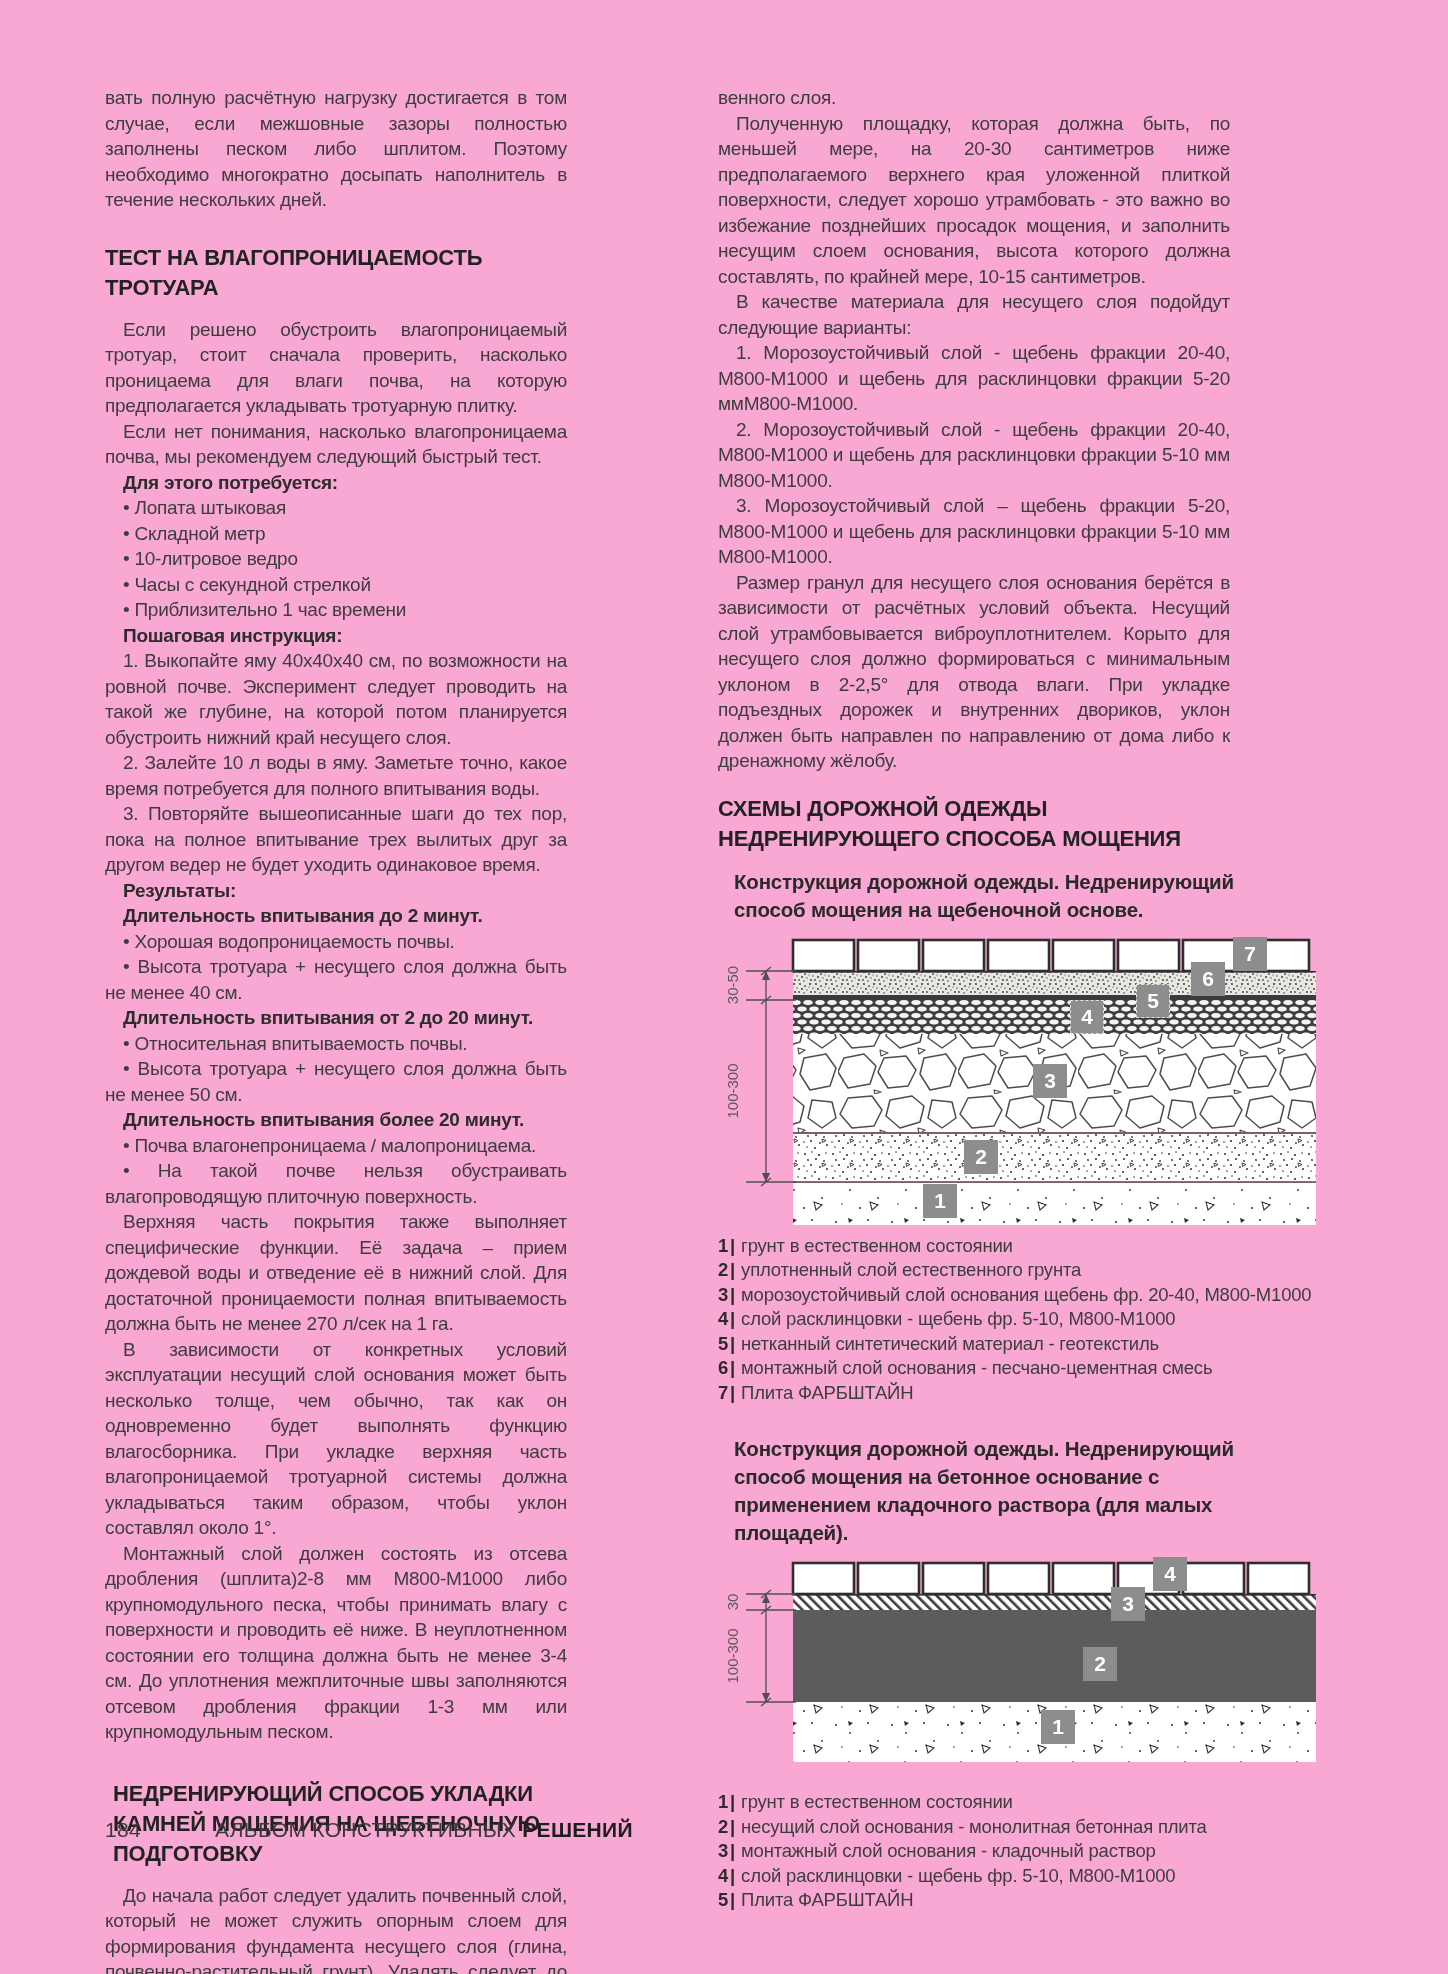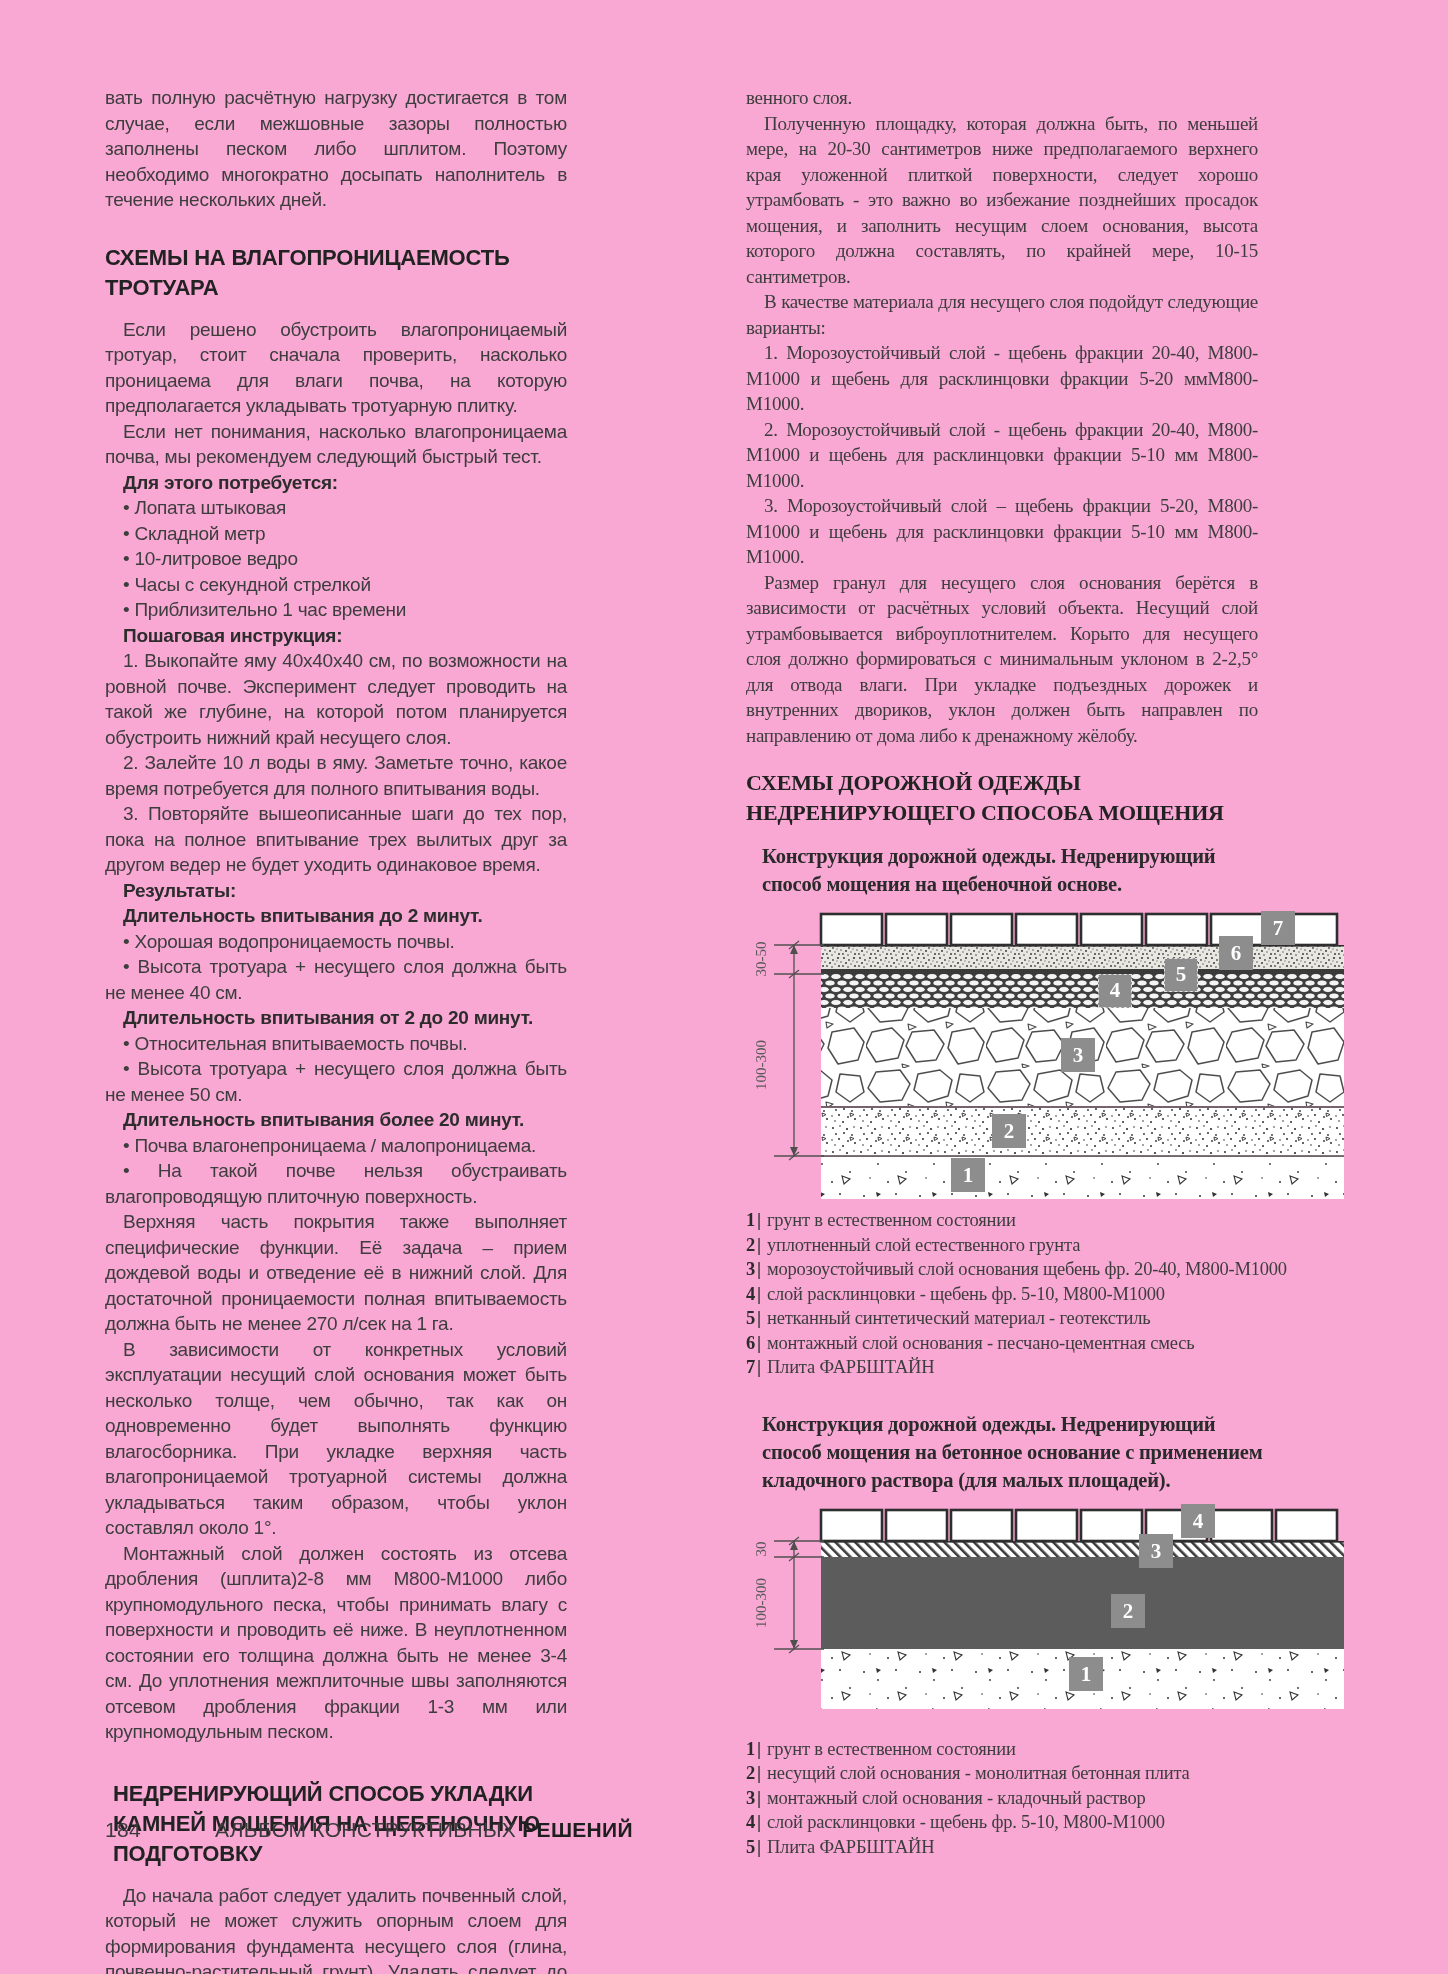--- a/index.html
+++ b/index.html
@@ -1,20 +1,20 @@
 <!DOCTYPE html>
 <html lang="ru"><head>
 <meta charset="utf-8">
 <style>
   html,body{margin:0;padding:0;background:#ffffff;}
   .page{position:relative;width:1448px;height:1974px;background:#f9a8d4;overflow:hidden;
         font-family:"Liberation Sans",sans-serif;color:#3d3d3d;}
   .col{position:absolute;top:85px;}
   .col.left{left:105px;width:462px;}
-  .col.right{left:746px;width:600px;font-family:Liberation Serif, serif;}
+  .col.right{left:718px;width:600px;}
   .body{margin:0;font-size:19px;line-height:25.5px;letter-spacing:-0.25px;
         text-align:justify;color:#3d3d3d;width:100%;}
   .col.right .body,.col.right .caption{width:512px;}
   .ind{text-indent:18px;}
   .b{font-weight:bold;color:#2c2c2c;}
   .h{font-size:22px;line-height:30px;font-weight:bold;color:#222;margin:30px 0 14px 0;
      letter-spacing:-0.2px;}
   .h.h2sp{margin-top:34px;margin-left:8px;}
   .hsch{margin:20px 0 6px 0;}
   .caption{font-size:20.5px;line-height:28px;font-weight:bold;color:#2a2a2a;
@@ -108,21 +108,21 @@
       <rect width="7" height="7" fill="#ffffff"></rect>
       <rect width="2.6" height="7" fill="#3b3b3b"></rect>
     </pattern>
   </defs>
 </svg>
 
 <div class="page">
 
   <div class="col left">
     <p class="body">вать полную расчётную нагрузку достигается в том случае, если межшовные зазоры полностью заполнены песком либо шплитом. Поэтому необходимо многократно досыпать наполнитель в течение нескольких дней.</p>
-    <h2 class="h">СХЕМЫ НА ВЛАГОПРОНИЦАЕМОСТЬ ТРОТУАРА</h2>
+    <h2 class="h">ТЕСТ НА ВЛАГОПРОНИЦАЕМОСТЬ ТРОТУАРА</h2>
     <p class="body ind">Если решено обустроить влагопроницаемый тротуар, стоит сначала проверить, насколько проницаема для влаги почва, на которую предполагается укладывать тротуарную плитку.</p>
     <p class="body ind">Если нет понимания, насколько влагопроницаема почва, мы рекомендуем следующий быстрый тест.</p>
     <p class="body ind b">Для этого потребуется:</p>
     <p class="body ind">• Лопата штыковая</p>
     <p class="body ind">• Складной метр</p>
     <p class="body ind">• 10-литровое ведро</p>
     <p class="body ind">• Часы с секундной стрелкой</p>
     <p class="body ind">• Приблизительно 1 час времени</p>
     <p class="body ind b">Пошаговая инструкция:</p>
     <p class="body ind">1. Выкопайте яму 40х40х40 см, по возможности на ровной почве. Эксперимент следует проводить на такой же глубине, на которой потом планируется обустроить нижний край несущего слоя.</p>

